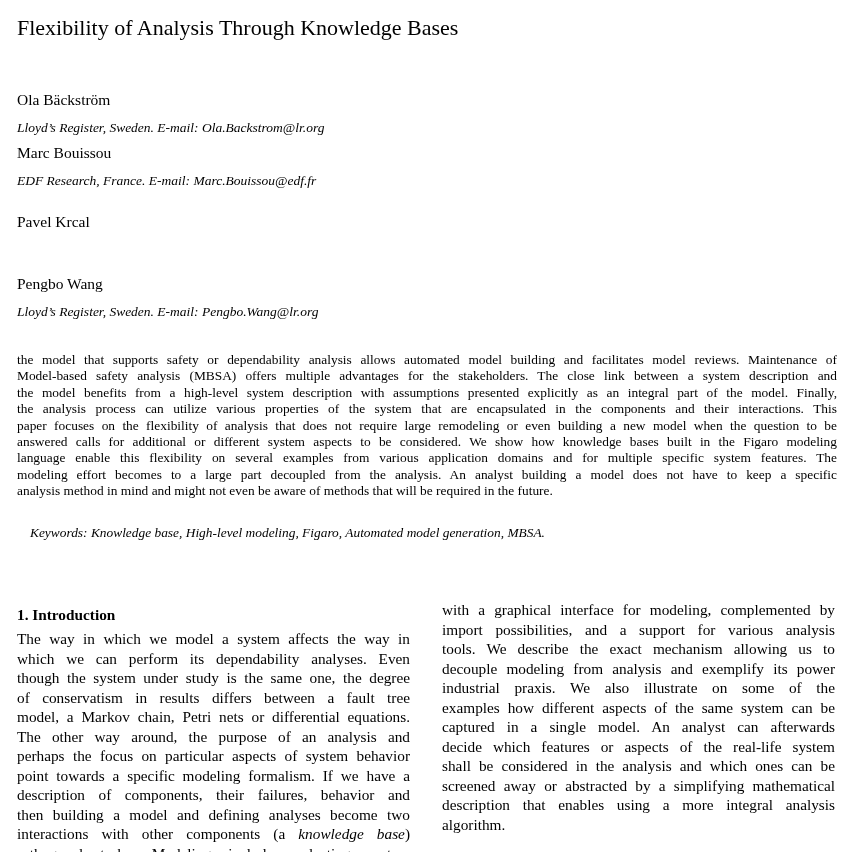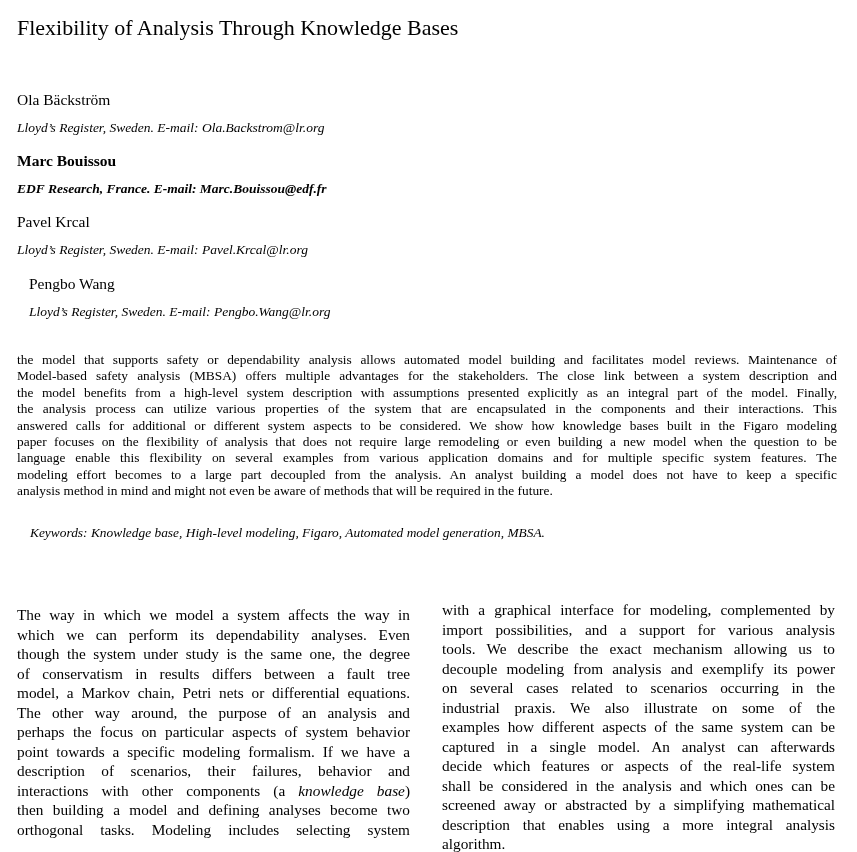--- a/index.html
+++ b/index.html
@@ -40,68 +40,67 @@
 </style>
 </head>
 <body>
 
 <div class="title">Flexibility of Analysis Through Knowledge Bases</div>
 
 <div class="author" style="top:90px;">
   <div class="name">Ola Bäckström</div>
   <div class="aff">Lloyd’s Register, Sweden. E-mail: Ola.Backstrom@lr.org</div>
 </div>
-<div class="author" style="top:151px;font-weight:bold;">
+<div class="author" style="top:143px;">
   <div class="name">Marc Bouissou</div>
   <div class="aff">EDF Research, France. E-mail: Marc.Bouissou@edf.fr</div>
 </div>
 <div class="author" style="top:212px;">
   <div class="name">Pavel Krcal</div>
-  <div class="aff">Lloyd’s Register, Sweden. E-mail: Pavel.Krcal@lr.org</div>
 </div>
-<div class="author" style="top:274px;margin-left:12px;">
+<div class="author" style="top:274px;">
   <div class="name">Pengbo Wang</div>
   <div class="aff">Lloyd’s Register, Sweden. E-mail: Pengbo.Wang@lr.org</div>
 </div>
 
 <div class="abstract">
   <span class="line">the model that supports safety or dependability analysis allows automated model building and facilitates model reviews. Maintenance of</span>
   <span class="line">Model-based safety analysis (MBSA) offers multiple advantages for the stakeholders. The close link between a system description and</span>
   <span class="line">the model benefits from a high-level system description with assumptions presented explicitly as an integral part of the model. Finally,</span>
   <span class="line">the analysis process can utilize various properties of the system that are encapsulated in the components and their interactions. This</span>
+  <span class="line">paper focuses on the flexibility of analysis that does not require large remodeling or even building a new model when the question to be</span>
   <span class="line">answered calls for additional or different system aspects to be considered. We show how knowledge bases built in the Figaro modeling</span>
-  <span class="line">paper focuses on the flexibility of analysis that does not require large remodeling or even building a new model when the question to be</span>
   <span class="line">language enable this flexibility on several examples from various application domains and for multiple specific system features. The</span>
   <span class="line">modeling effort becomes to a large part decoupled from the analysis. An analyst building a model does not have to keep a specific</span>
   <span class="line last">analysis method in mind and might not even be aware of methods that will be required in the future.</span>
 </div>
 
 <div class="keywords"><span>Keywords</span><span>: Knowledge base, High-level modeling, Figaro, Automated model generation, MBSA.</span></div>
 
 <div class="col col-left">
+  <div class="section-heading">1. Introduction</div>
   <span class="pline">The way in which we model a system affects the way in</span>
   <span class="pline">which we can perform its dependability analyses. Even</span>
   <span class="pline">though the system under study is the same one, the degree</span>
   <span class="pline">of conservatism in results differs between a fault tree</span>
   <span class="pline">model, a Markov chain, Petri nets or differential equations.</span>
   <span class="pline">The other way around, the purpose of an analysis and</span>
   <span class="pline">perhaps the focus on particular aspects of system behavior</span>
   <span class="pline">point towards a specific modeling formalism. If we have a</span>
-  <span class="pline">description of scenarios, their failures, behavior and</span>
+  <span class="pline">description of components, their failures, behavior and</span>
+  <span class="pline">then building a model and defining analyses become two</span>
   <span class="pline"><span>interactions with other components (a </span><span class="it">knowledge base</span><span>)</span></span>
-  <span class="pline">then building a model and defining analyses become two</span>
   <span class="pline">orthogonal tasks. Modeling includes selecting system</span>
 </div>
 
 <div class="col col-right">
   <span class="pline">with a graphical interface for modeling, complemented by</span>
   <span class="pline">import possibilities, and a support for various analysis</span>
   <span class="pline">tools. We describe the exact mechanism allowing us to</span>
   <span class="pline">decouple modeling from analysis and exemplify its power</span>
-  <span class="pline">on several cases related to scenarios occurring in the</span>
   <span class="pline">industrial praxis. We also illustrate on some of the</span>
   <span class="pline">examples how different aspects of the same system can be</span>
   <span class="pline">captured in a single model. An analyst can afterwards</span>
   <span class="pline">decide which features or aspects of the real-life system</span>
   <span class="pline">shall be considered in the analysis and which ones can be</span>
   <span class="pline">screened away or abstracted by a simplifying mathematical</span>
   <span class="pline">description that enables using a more integral analysis</span>
   <span class="pline last">algorithm.</span>
 </div>
 

